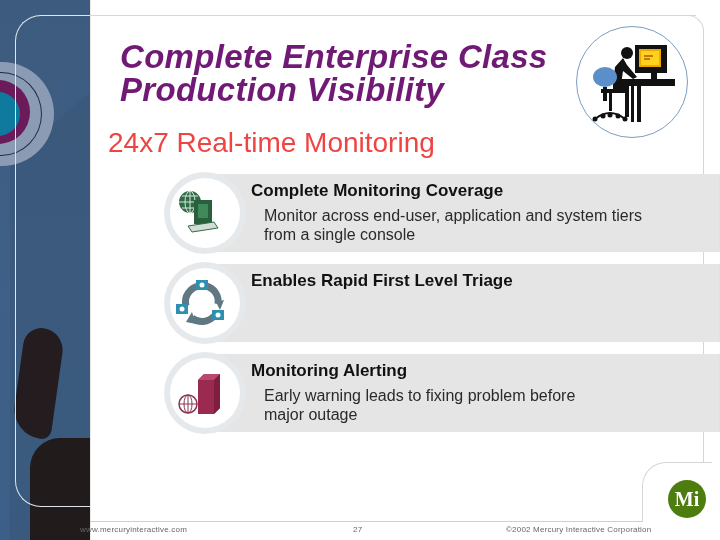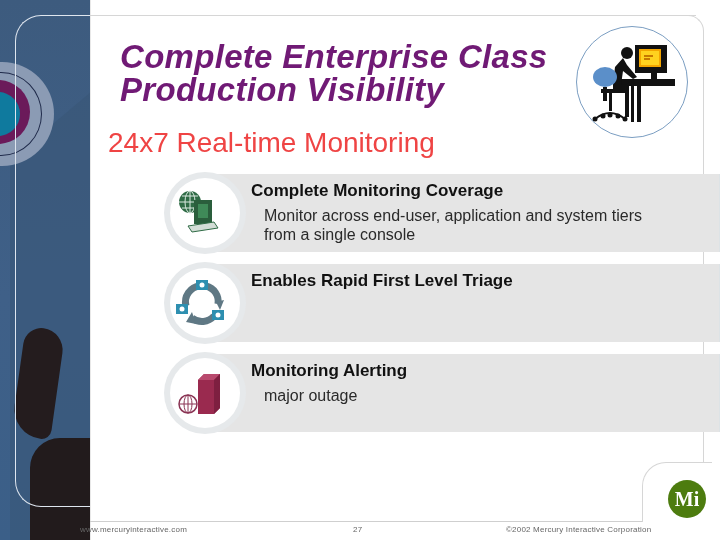--- a/index.html
+++ b/index.html
@@ -233,20 +233,21 @@
       <path d="M24 14 L30 8 L46 8 L46 42 L40 48 L24 48 Z" fill="#9a2a4f"></path>
       <path d="M24 14 L30 8 L46 8 L40 14 Z" fill="#b94a6e"></path>
       <path d="M40 14 L46 8 L46 42 L40 48 Z" fill="#7e1f40"></path>
       <circle cx="14" cy="38" r="9" fill="#ffffff" stroke="#8a3454" stroke-width="1.5"></circle>
       <path d="M5 38 H23 M14 29 V47" stroke="#8a3454" stroke-width="1"></path>
       <ellipse cx="14" cy="38" rx="4" ry="9" stroke="#8a3454" stroke-width="1" fill="none"></ellipse>
     </svg>
   </div>
   <div class="heading">Monitoring Alerting</div>
   <div class="desc">
+    <div>Early warning leads to fixing problem before</div>
     <div>major outage</div>
   </div>
   <div class="edge"></div>
 </div>
 
 <div class="frame-bottom-curve"></div>
 <div class="mi-logo">
   <span>Mi</span>
 </div>
 <div class="footer-text" style="left:80px;">www.mercuryinteractive.com</div>

